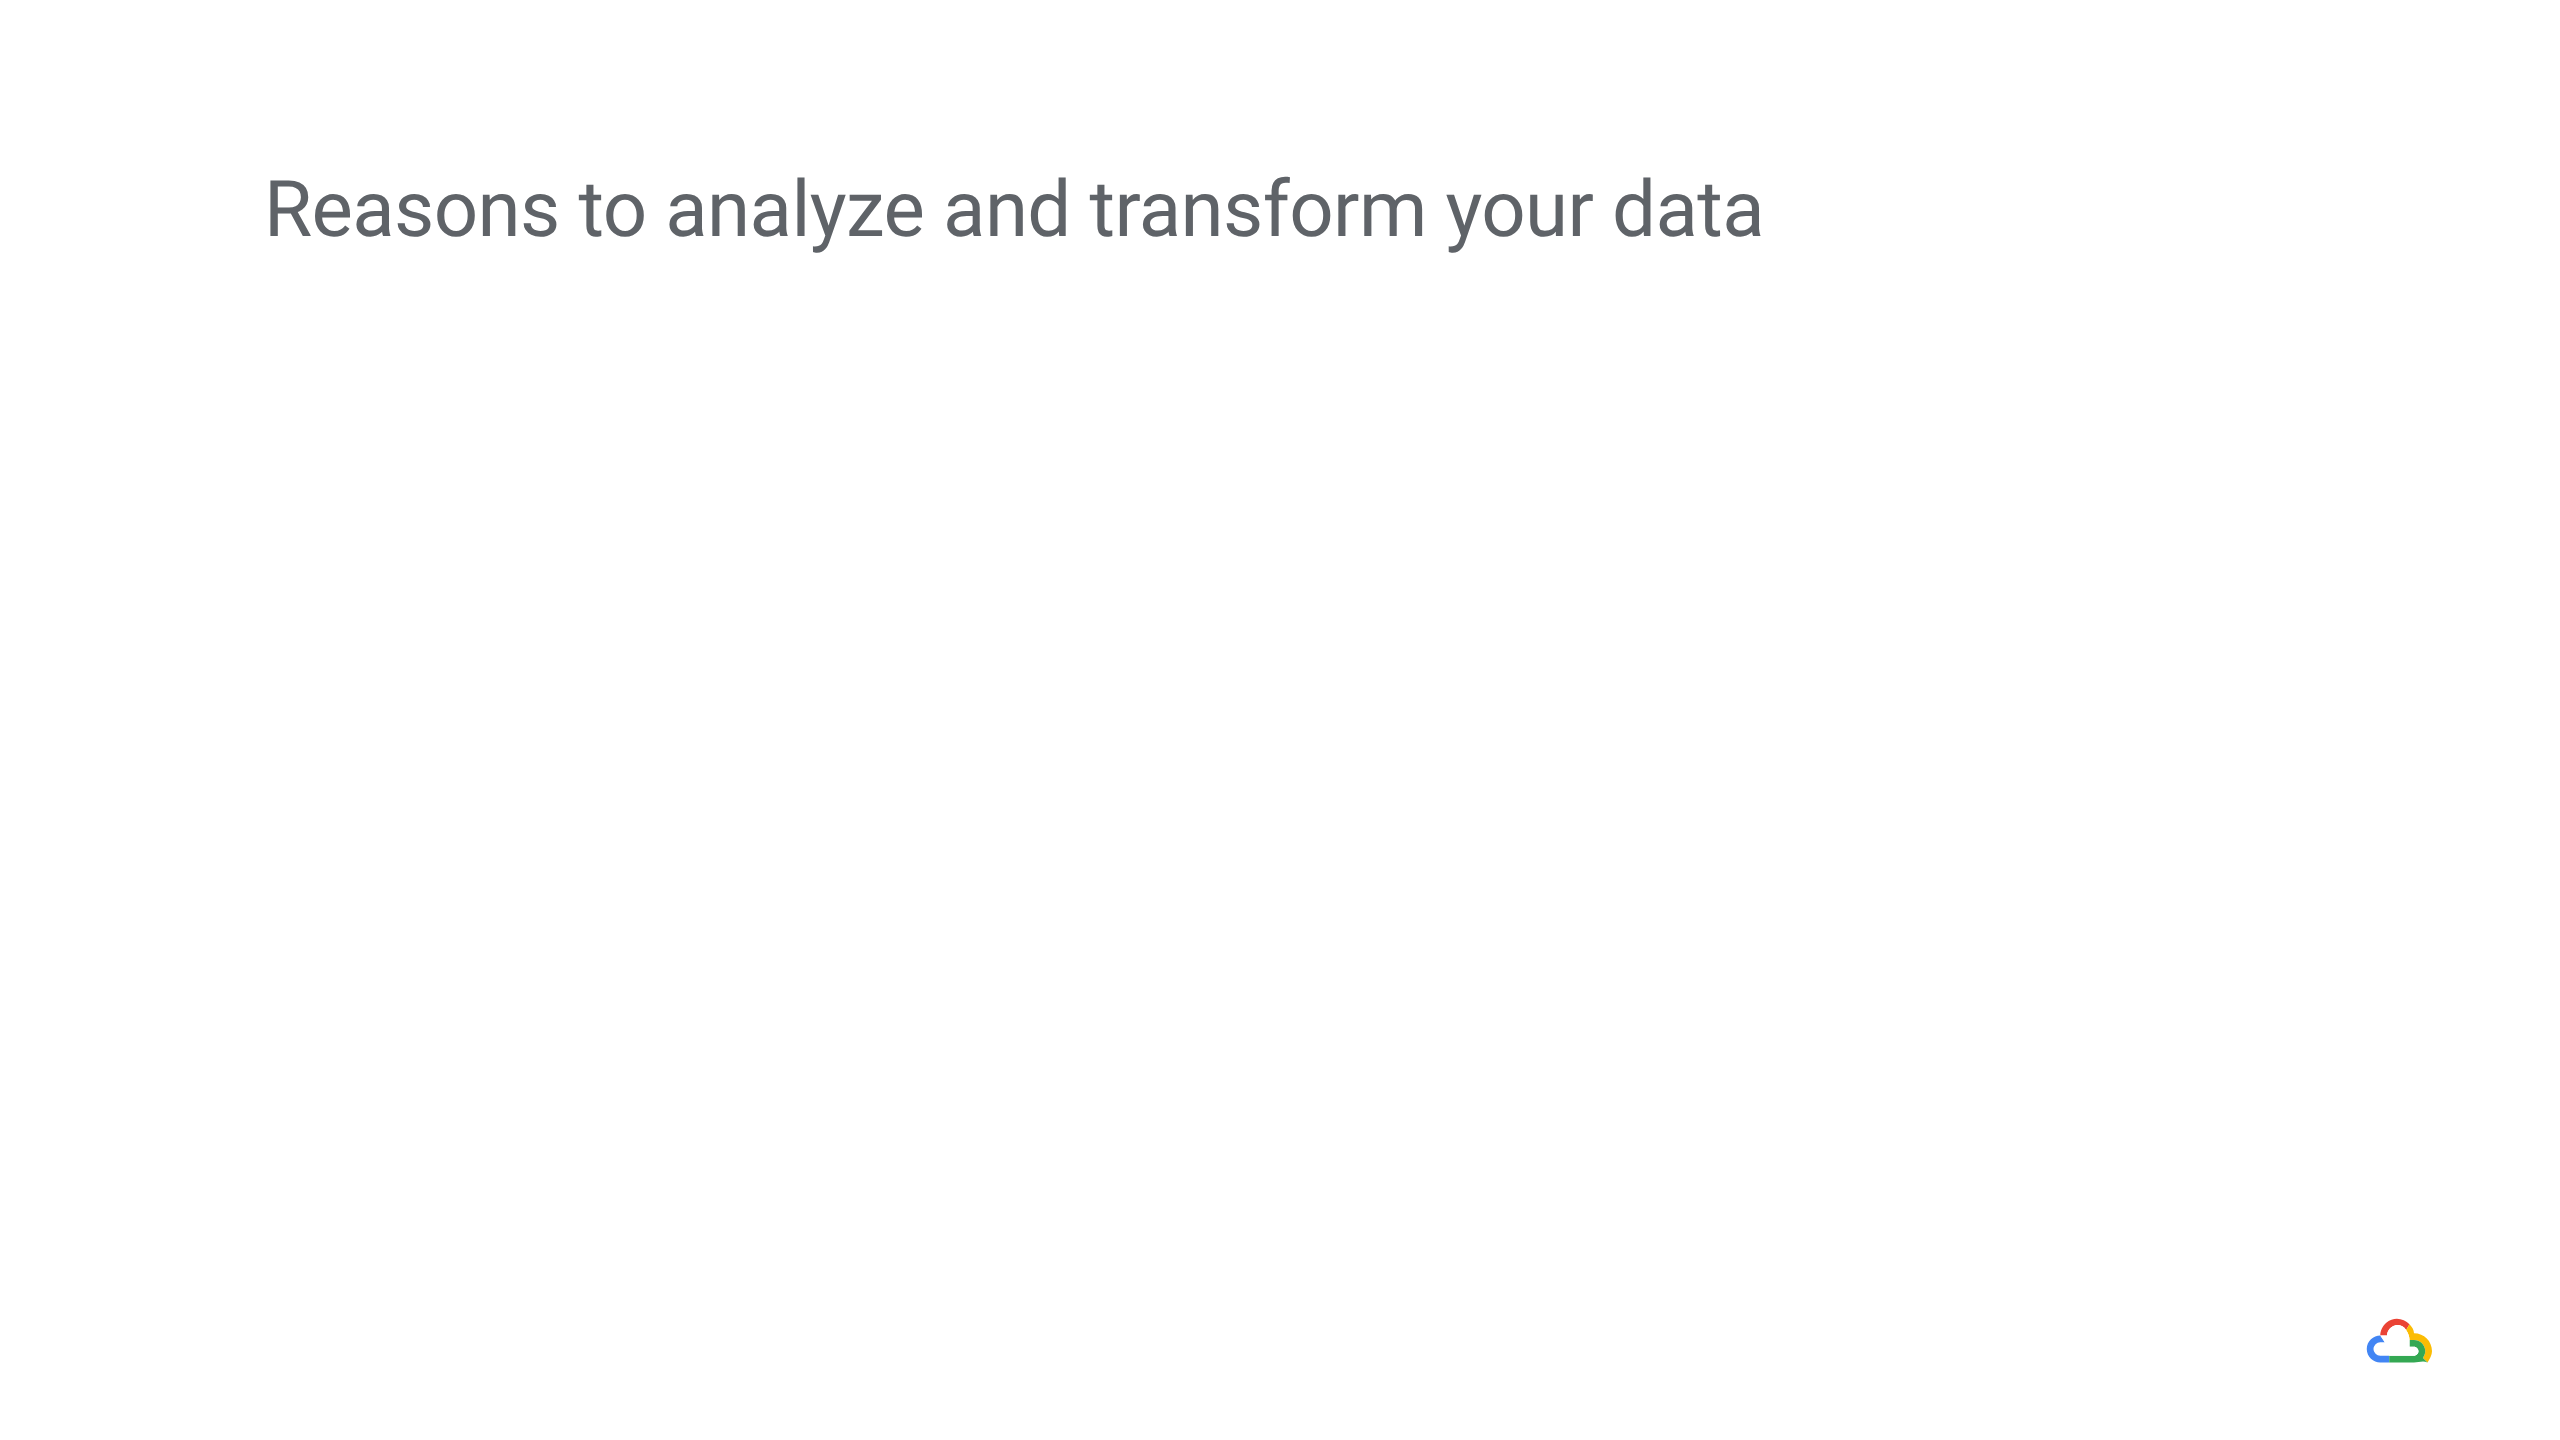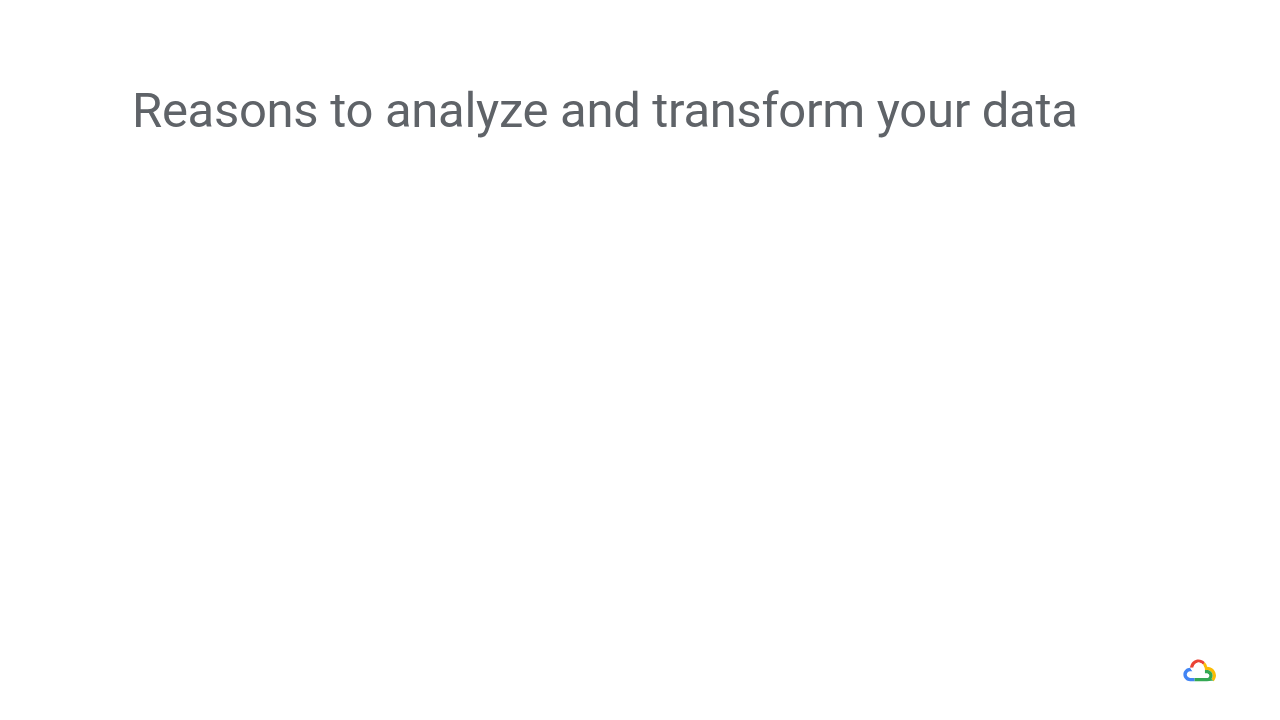--- a/index.html
+++ b/index.html
@@ -12,21 +12,21 @@
       height: 720px;
       background: #ffffff;
       font-family: 'Google Sans', 'Product Sans', -apple-system, BlinkMacSystemFont, 'Segoe UI', Roboto, Arial, sans-serif;
       position: relative;
       overflow: hidden;
     }
     .slide-title {
       position: absolute;
       top: 82px;
       left: 132px;
-      font-size: 49px;
+      font-size: 39px;
       font-weight: 400;
       color: #5f6368;
       letter-spacing: -0.3px;
     }
     .logo-container {
       position: absolute;
       bottom: 32px;
       right: 64px;
       width: 36px;
       height: 36px;

